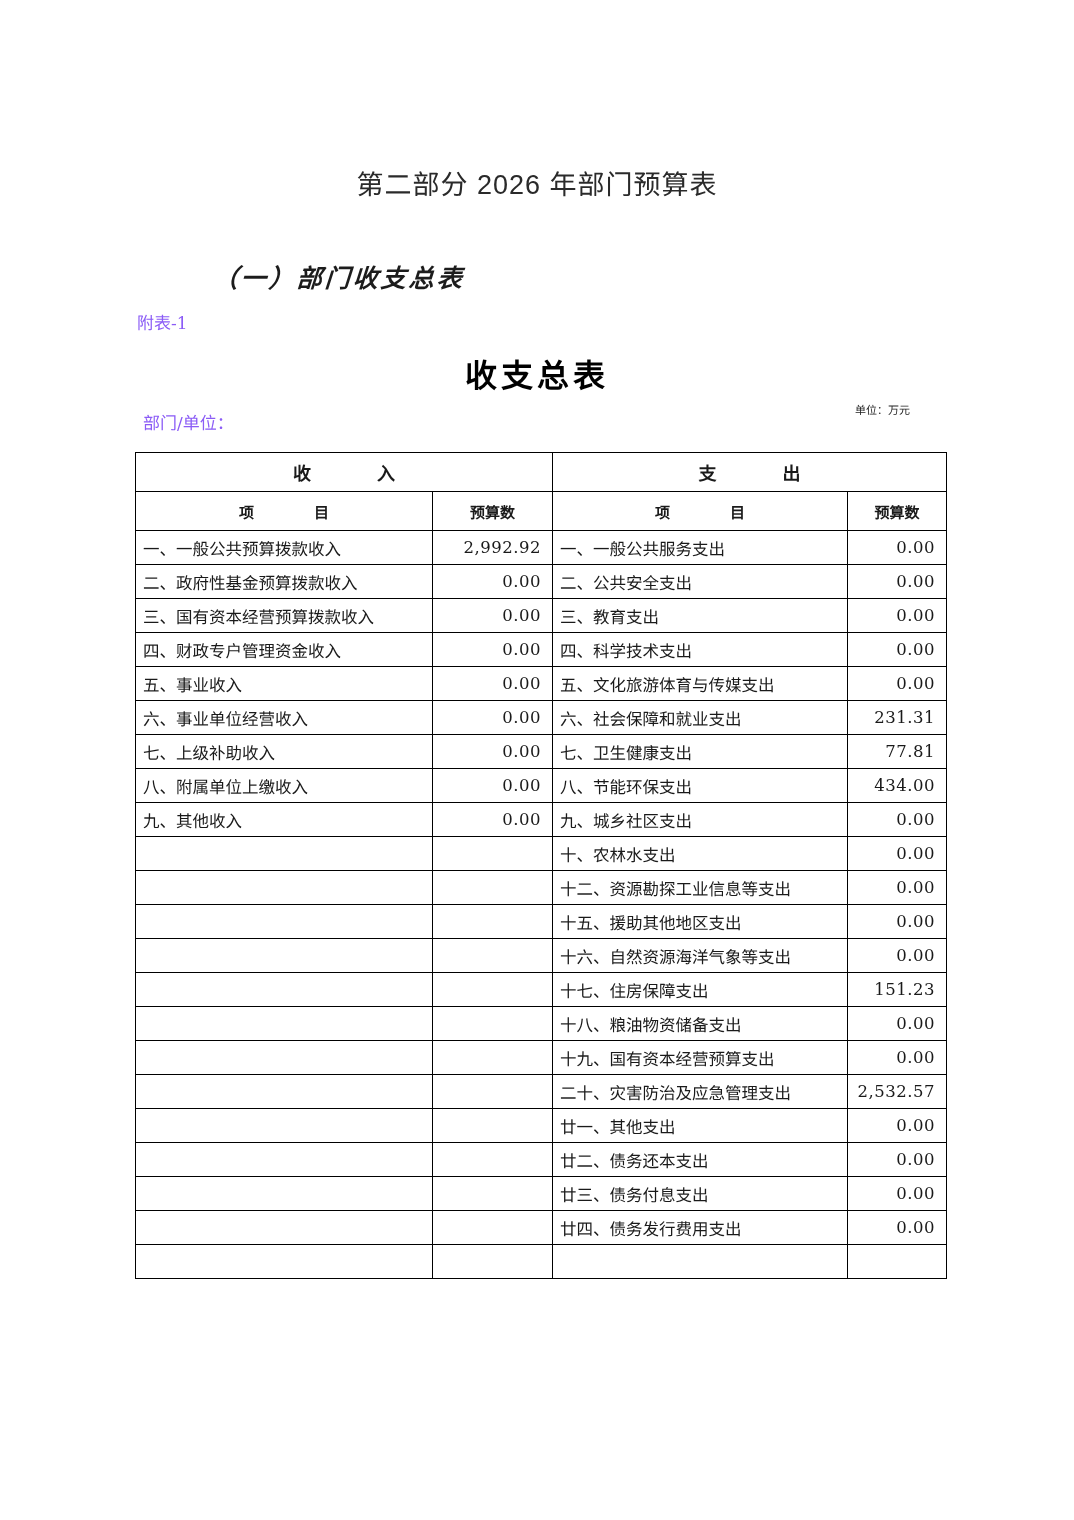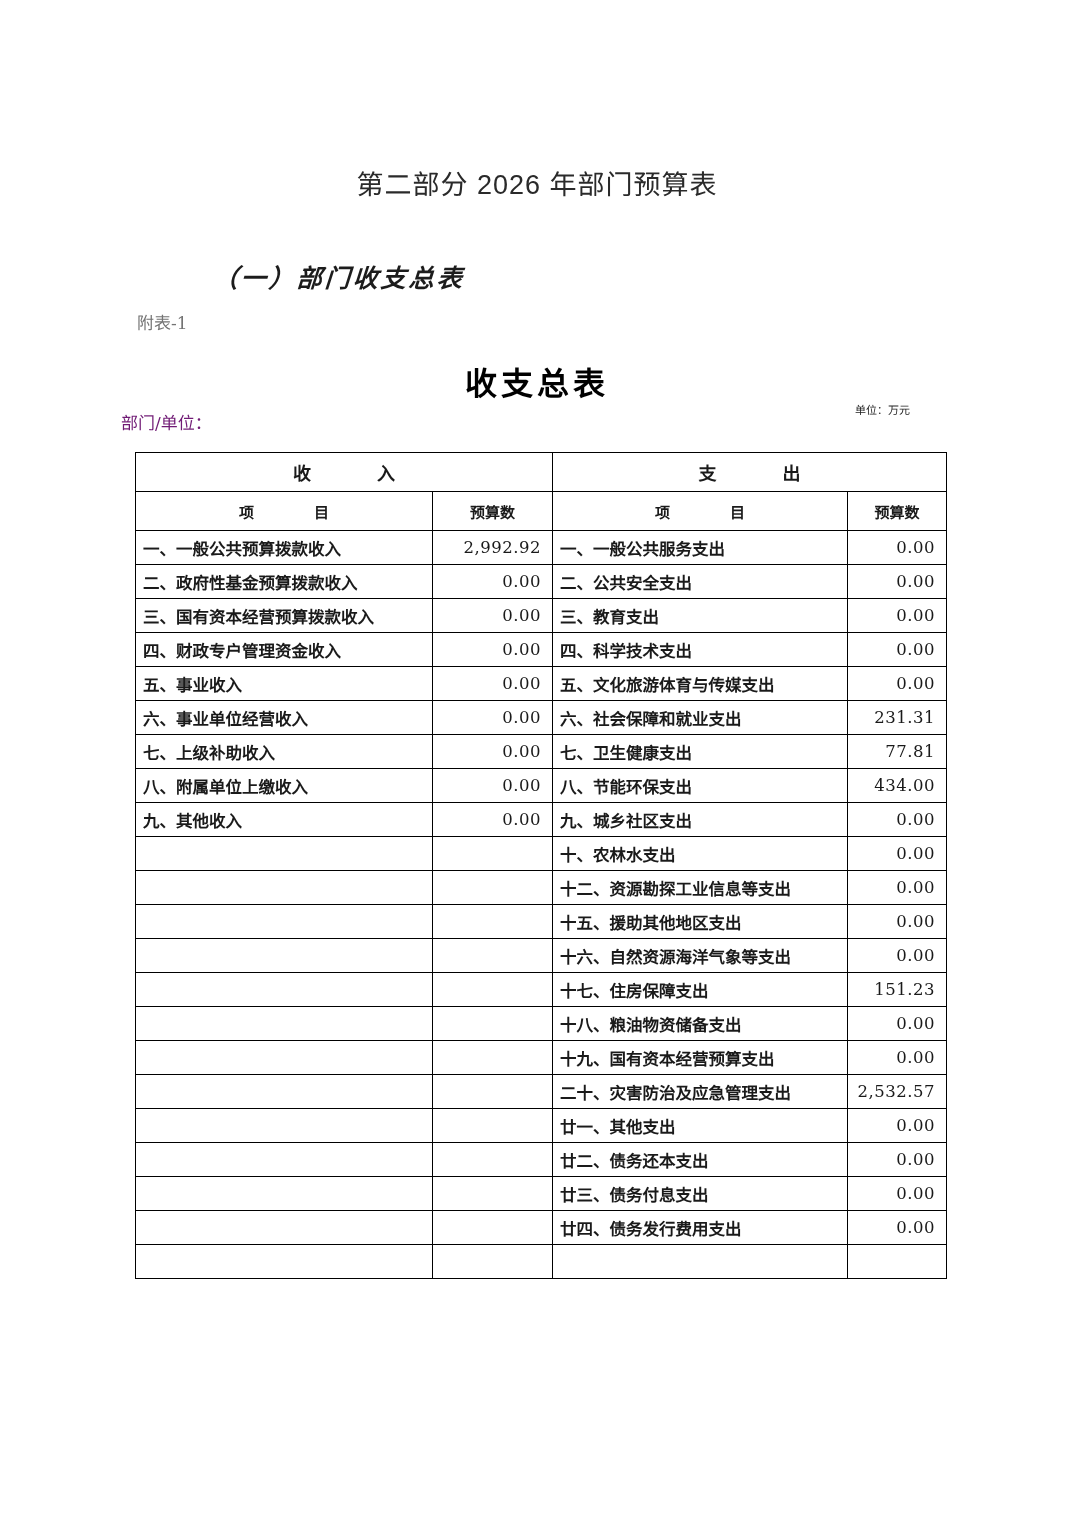--- a/index.html
+++ b/index.html
@@ -51,43 +51,42 @@
     color: #1c1c1c;
     transform: skewX(-4deg);
   }
 
   .attach-label {
     position: absolute;
     left: 137px;
     top: 309px;
     font-family: "DejaVu Serif", "Liberation Serif", serif;
     font-size: 17px;
-    color: #737373;
+    color: #8b5cf6;
   }
 
   .table-title {
     position: absolute;
     left: 0;
     top: 350px;
     width: 1074px;
     text-align: center;
     font-family: "DejaVu Serif", "Liberation Serif", serif;
     font-size: 32px;
     font-weight: 700;
     letter-spacing: 4px;
     color: #000000;
-    margin-top: 8px;
   }
 
   .dept-label {
     position: absolute;
-    left: 121px;
+    left: 143px;
     top: 409px;
     font-size: 17px;
-    color: #701a75;
+    color: #8b5cf6;
   }
 
   .unit-label {
     position: absolute;
     left: 855px;
     top: 399px;
     width: 92px;
     font-size: 11px;
     line-height: 23px;
     color: #1c1c1c;
@@ -128,21 +127,20 @@
     font-size: 15px;
     height: 38px;
   }
   .budget-table td.col-head.item {
     letter-spacing: 10px;
     padding-left: 17px;
   }
   .budget-table td.name {
     text-align: left;
     letter-spacing: 0px;
-    font-weight: bold;
   }
   .budget-table td.amount {
     text-align: right;
     padding-right: 11px;
     font-family: "DejaVu Serif", "Liberation Serif", serif;
     letter-spacing: 0.5px;
   }
 
   .c-name-l { width: 297px; }
   .c-amt-l  { width: 120px; }

